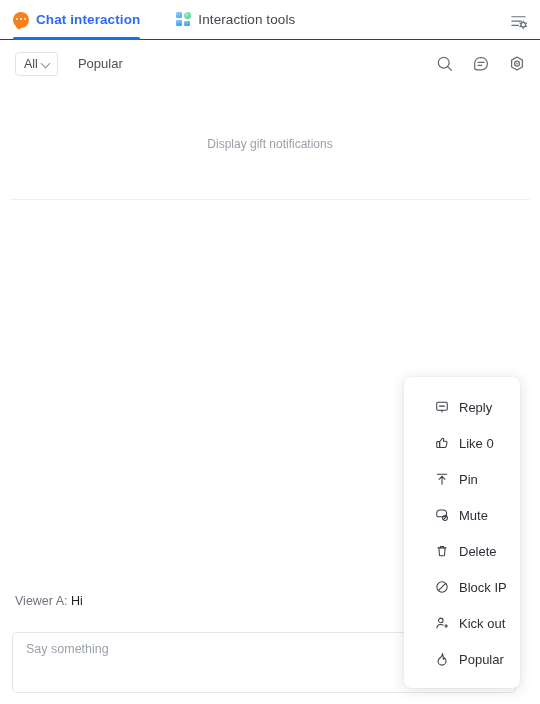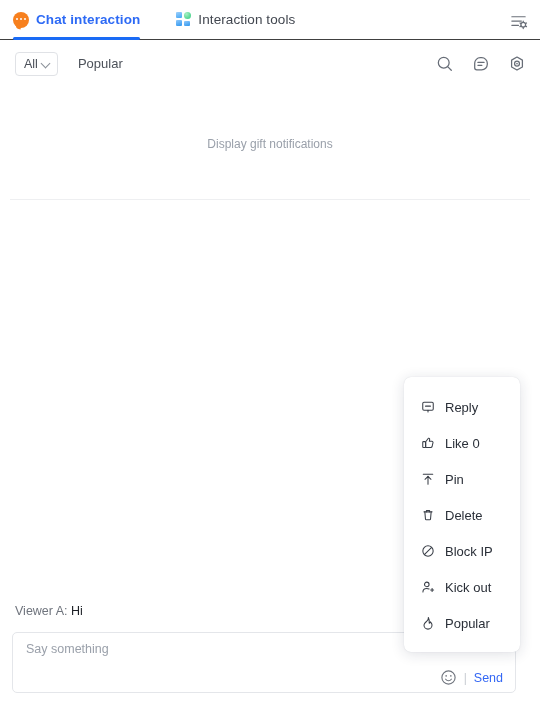--- a/index.html
+++ b/index.html
@@ -193,34 +193,34 @@
     left: 10px;
     right: 10px;
     top: 112px;
     height: 1px;
     background: #eeeff1;
   }
 
   .viewer-line {
     position: absolute;
     left: 15px;
-    bottom: 0;
+    bottom: 10px;
     font-size: 12.5px;
     white-space: nowrap;
   }
   .viewer-name { color: #6f747d; }
   .viewer-msg { color: #1d2026; }
 
   
   .ctx-menu {
     position: absolute;
     left: 404px;
     top: 290px;
     width: 116px;
-    padding: 12px 0 11px 0;
+    padding: 12px 0 11px 14px;
     background: #ffffff;
     border-radius: 7px;
     box-shadow: 0 2px 14px rgba(26,37,64,0.14), 0 0 1px rgba(26,37,64,0.18);
     z-index: 20;
   }
   .ctx-item {
     display: flex;
     align-items: center;
     gap: 10px;
     height: 36px;
@@ -390,20 +390,30 @@
         <span class="ctx-ico">
           <svg width="14" height="14" viewBox="0 0 16 16" fill="none" stroke="#3a3f48" stroke-width="1.2" stroke-linecap="round" stroke-linejoin="round">
             <line x1="2.6" y1="2.6" x2="13.4" y2="2.6"></line>
             <line x1="8" y1="5" x2="8" y2="14"></line>
             <path d="M4.6 8.3L8 4.9l3.4 3.4"></path>
           </svg>
         </span>
         <span>Pin</span>
       </div>
 
+      <div class="ctx-item">
+        <span class="ctx-ico">
+          <svg width="14" height="14" viewBox="0 0 16 16" fill="none" stroke="#3a3f48" stroke-width="1.2" stroke-linecap="round" stroke-linejoin="round">
+            <path d="M2 5.6A3.4 3.4 0 0 1 5.4 2.2h4.4A3.4 3.4 0 0 1 13.2 5.6v1a3.4 3.4 0 0 1-3.4 3.4H3.6A1.6 1.6 0 0 1 2 8.4z"></path>
+            <circle cx="11.4" cy="11.4" r="2.8"></circle>
+            <line x1="9.5" y1="13.4" x2="13.3" y2="9.5"></line>
+          </svg>
+        </span>
+        <span>Mute</span>
+      </div>
 
       <div class="ctx-item">
         <span class="ctx-ico">
           <svg width="14" height="14" viewBox="0 0 16 16" fill="none" stroke="#3a3f48" stroke-width="1.2" stroke-linecap="round" stroke-linejoin="round">
             <path d="M3.4 4.4h9.2"></path>
             <path d="M6.2 4.4V2.8h3.6v1.6"></path>
             <path d="M4.4 4.4l.7 8.1c0 .6.5 1 1 1h3.8c.5 0 1-.4 1-1l.7-8.1"></path>
           </svg>
         </span>
         <span>Delete</span>

